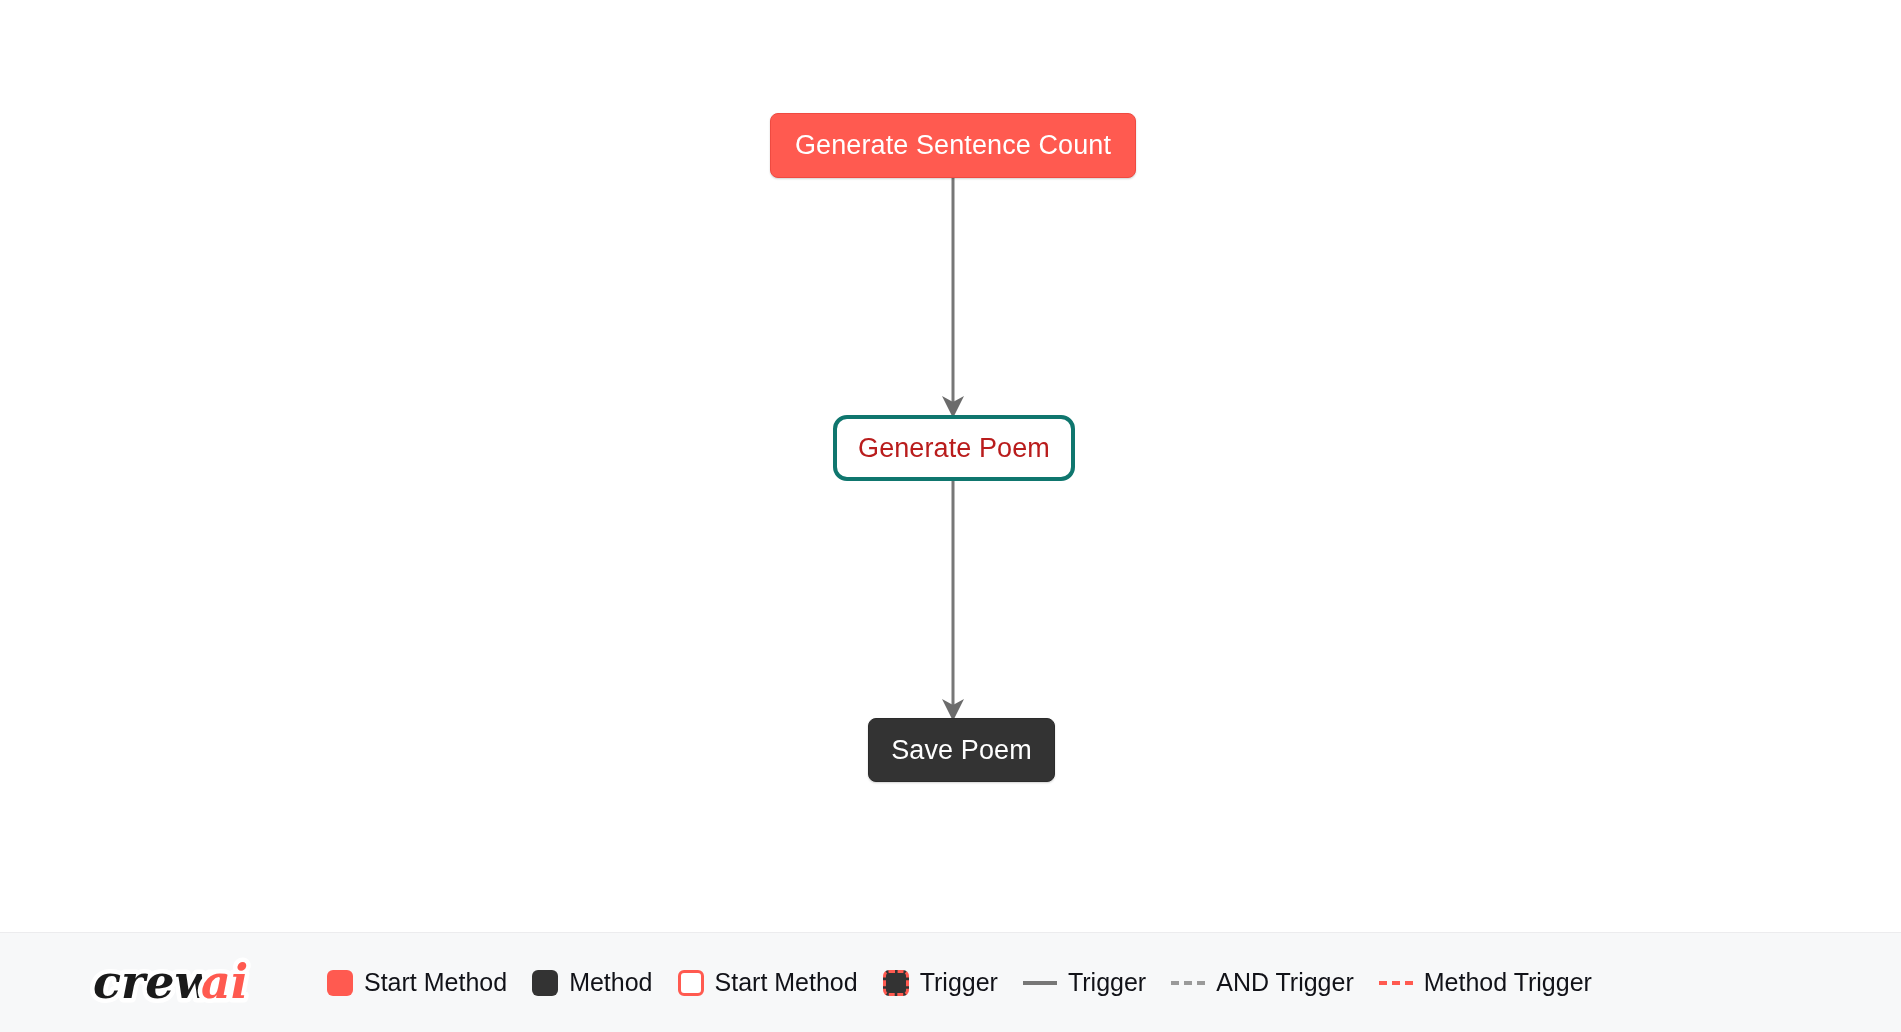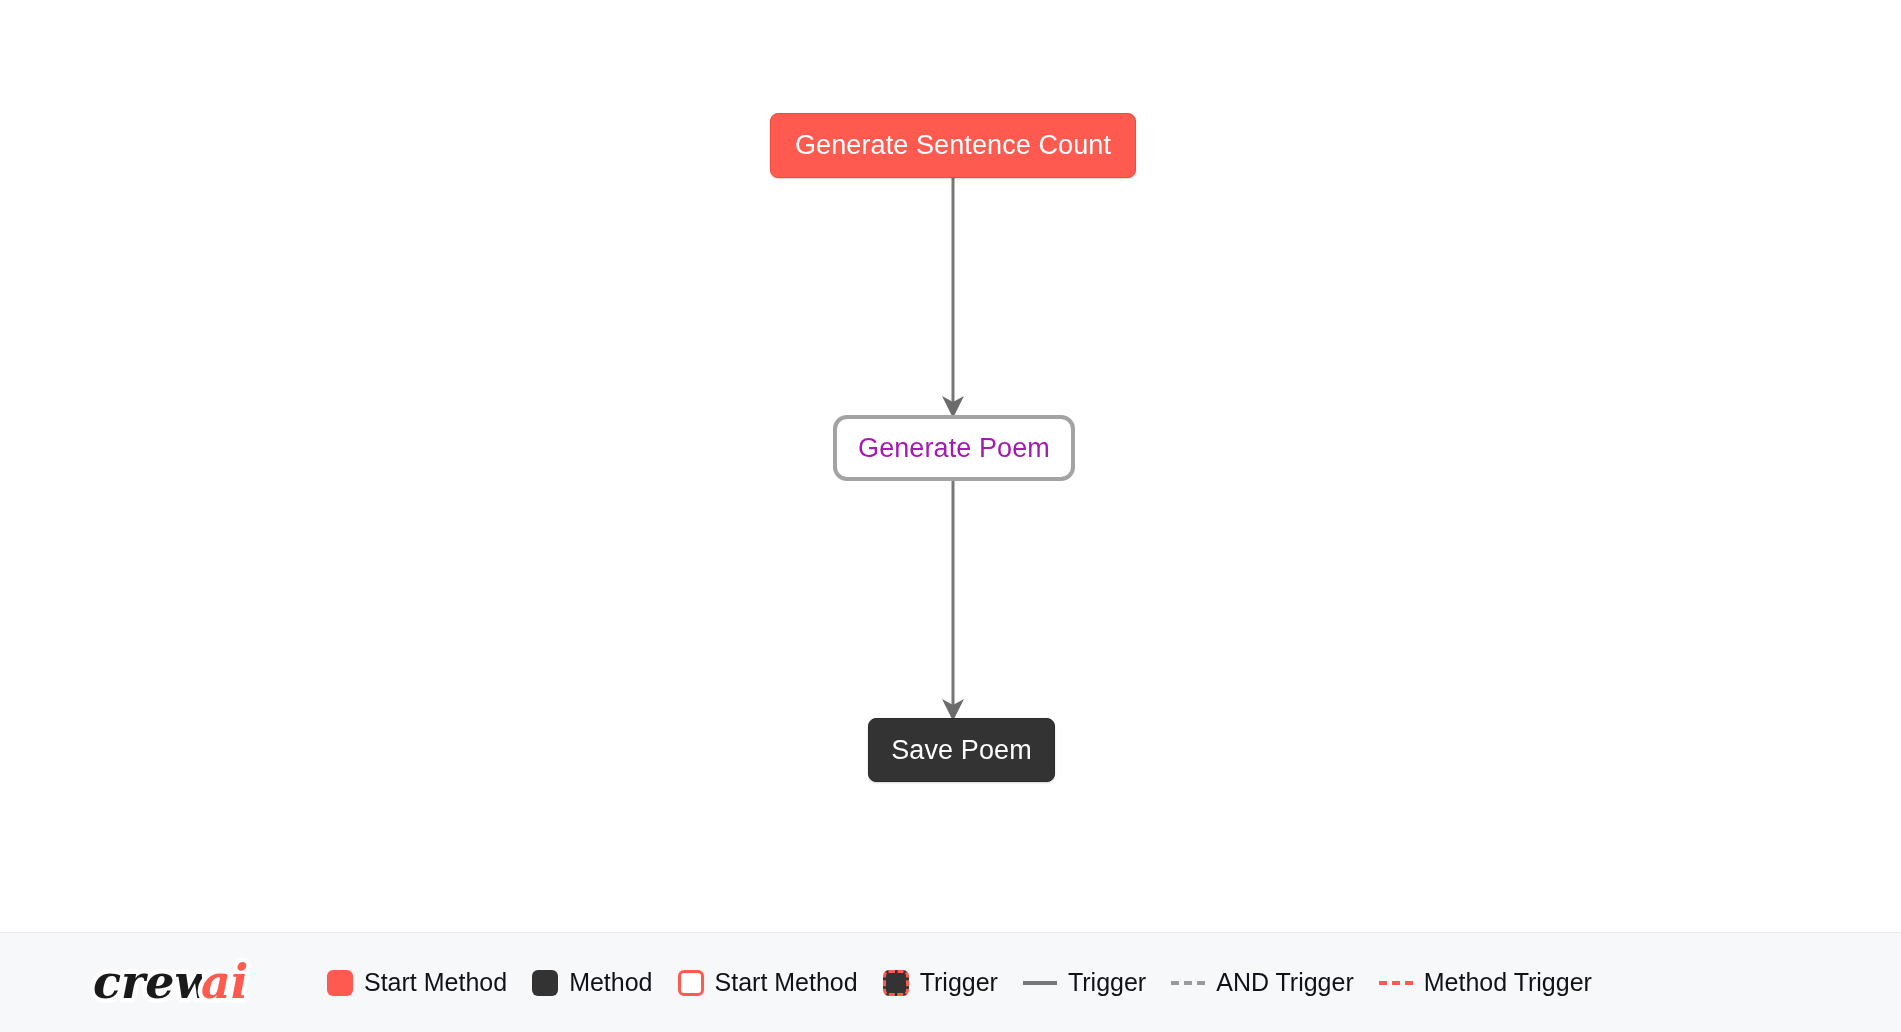--- a/index.html
+++ b/index.html
@@ -51,22 +51,22 @@
     z-index: 5;
   }
   .node-start {
     background: #FF5A50;
     border: 1px solid #ef4a41;
     color: #ffffff;
     box-shadow: 0 1px 2px rgba(0,0,0,0.18);
   }
   .node-crew {
     background: #ffffff;
-    border: 4px solid #a3a3a3;
-    color: #a21caf;
+    border: 4px solid #0f766e;
+    color: #b91c1c;
     border-radius: 14px;
   }
   .node-method {
     background: #333333;
     border: 1px solid #2b2b2b;
     color: #ffffff;
     box-shadow: 0 1px 2px rgba(0,0,0,0.18);
     margin-left: 8px;
   }
 

